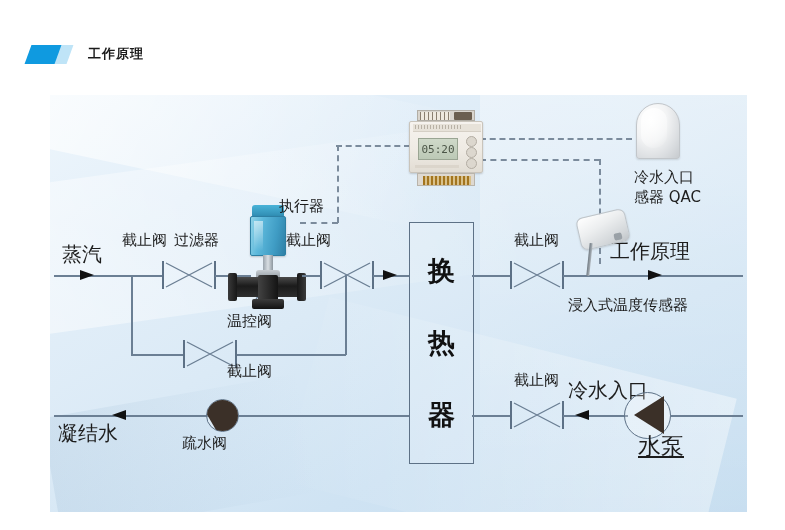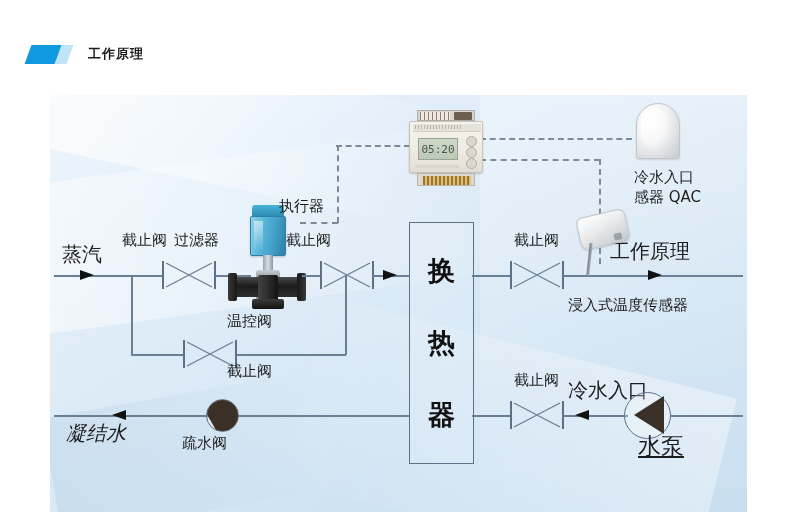--- a/index.html
+++ b/index.html
@@ -227,21 +227,21 @@
       <line x1="3" y1="6" x2="3" y2="34" stroke="#5d7186" stroke-width="2"></line>
       <line x1="55" y1="6" x2="55" y2="34" stroke="#5d7186" stroke-width="2"></line>
       <path d="M6,8 L52,32 M6,32 L52,8" stroke="#6b7f94" stroke-width="1.4" fill="none"></path>
     </svg>
   </div>
   <div class="pipe ph" style="left:187px;top:259px;width:109px;"></div>
   <div class="lbl" style="left:177px;top:268px;">截止阀</div>
 
   <div class="pipe ph" style="left:4px;top:320px;width:355px;"></div>
   <div class="arrow l" style="left:62px;top:315px;"></div>
-  <div class="lbl big" style="left:16px;top:330px;font-style:italic;">凝结水</div>
+  <div class="lbl big" style="left:8px;top:330px;">凝结水</div>
 
   <div style="position:absolute;left:156px;top:304px;width:33px;height:33px;border-radius:50%;
     border:1.5px solid #5d7186;box-sizing:border-box;overflow:hidden;background:rgba(255,255,255,.25);">
     <div style="position:absolute;left:-6px;top:4px;width:48px;height:40px;background:#3b3028;
       transform:rotate(-30deg);transform-origin:0 0;"></div>
   </div>
   <div class="lbl" style="left:132px;top:340px;">疏水阀</div>
 
   <div id="hx" style="left:359px;top:127px;width:63px;height:240px;">
     <div class="ch" style="top:30px;">换</div>

